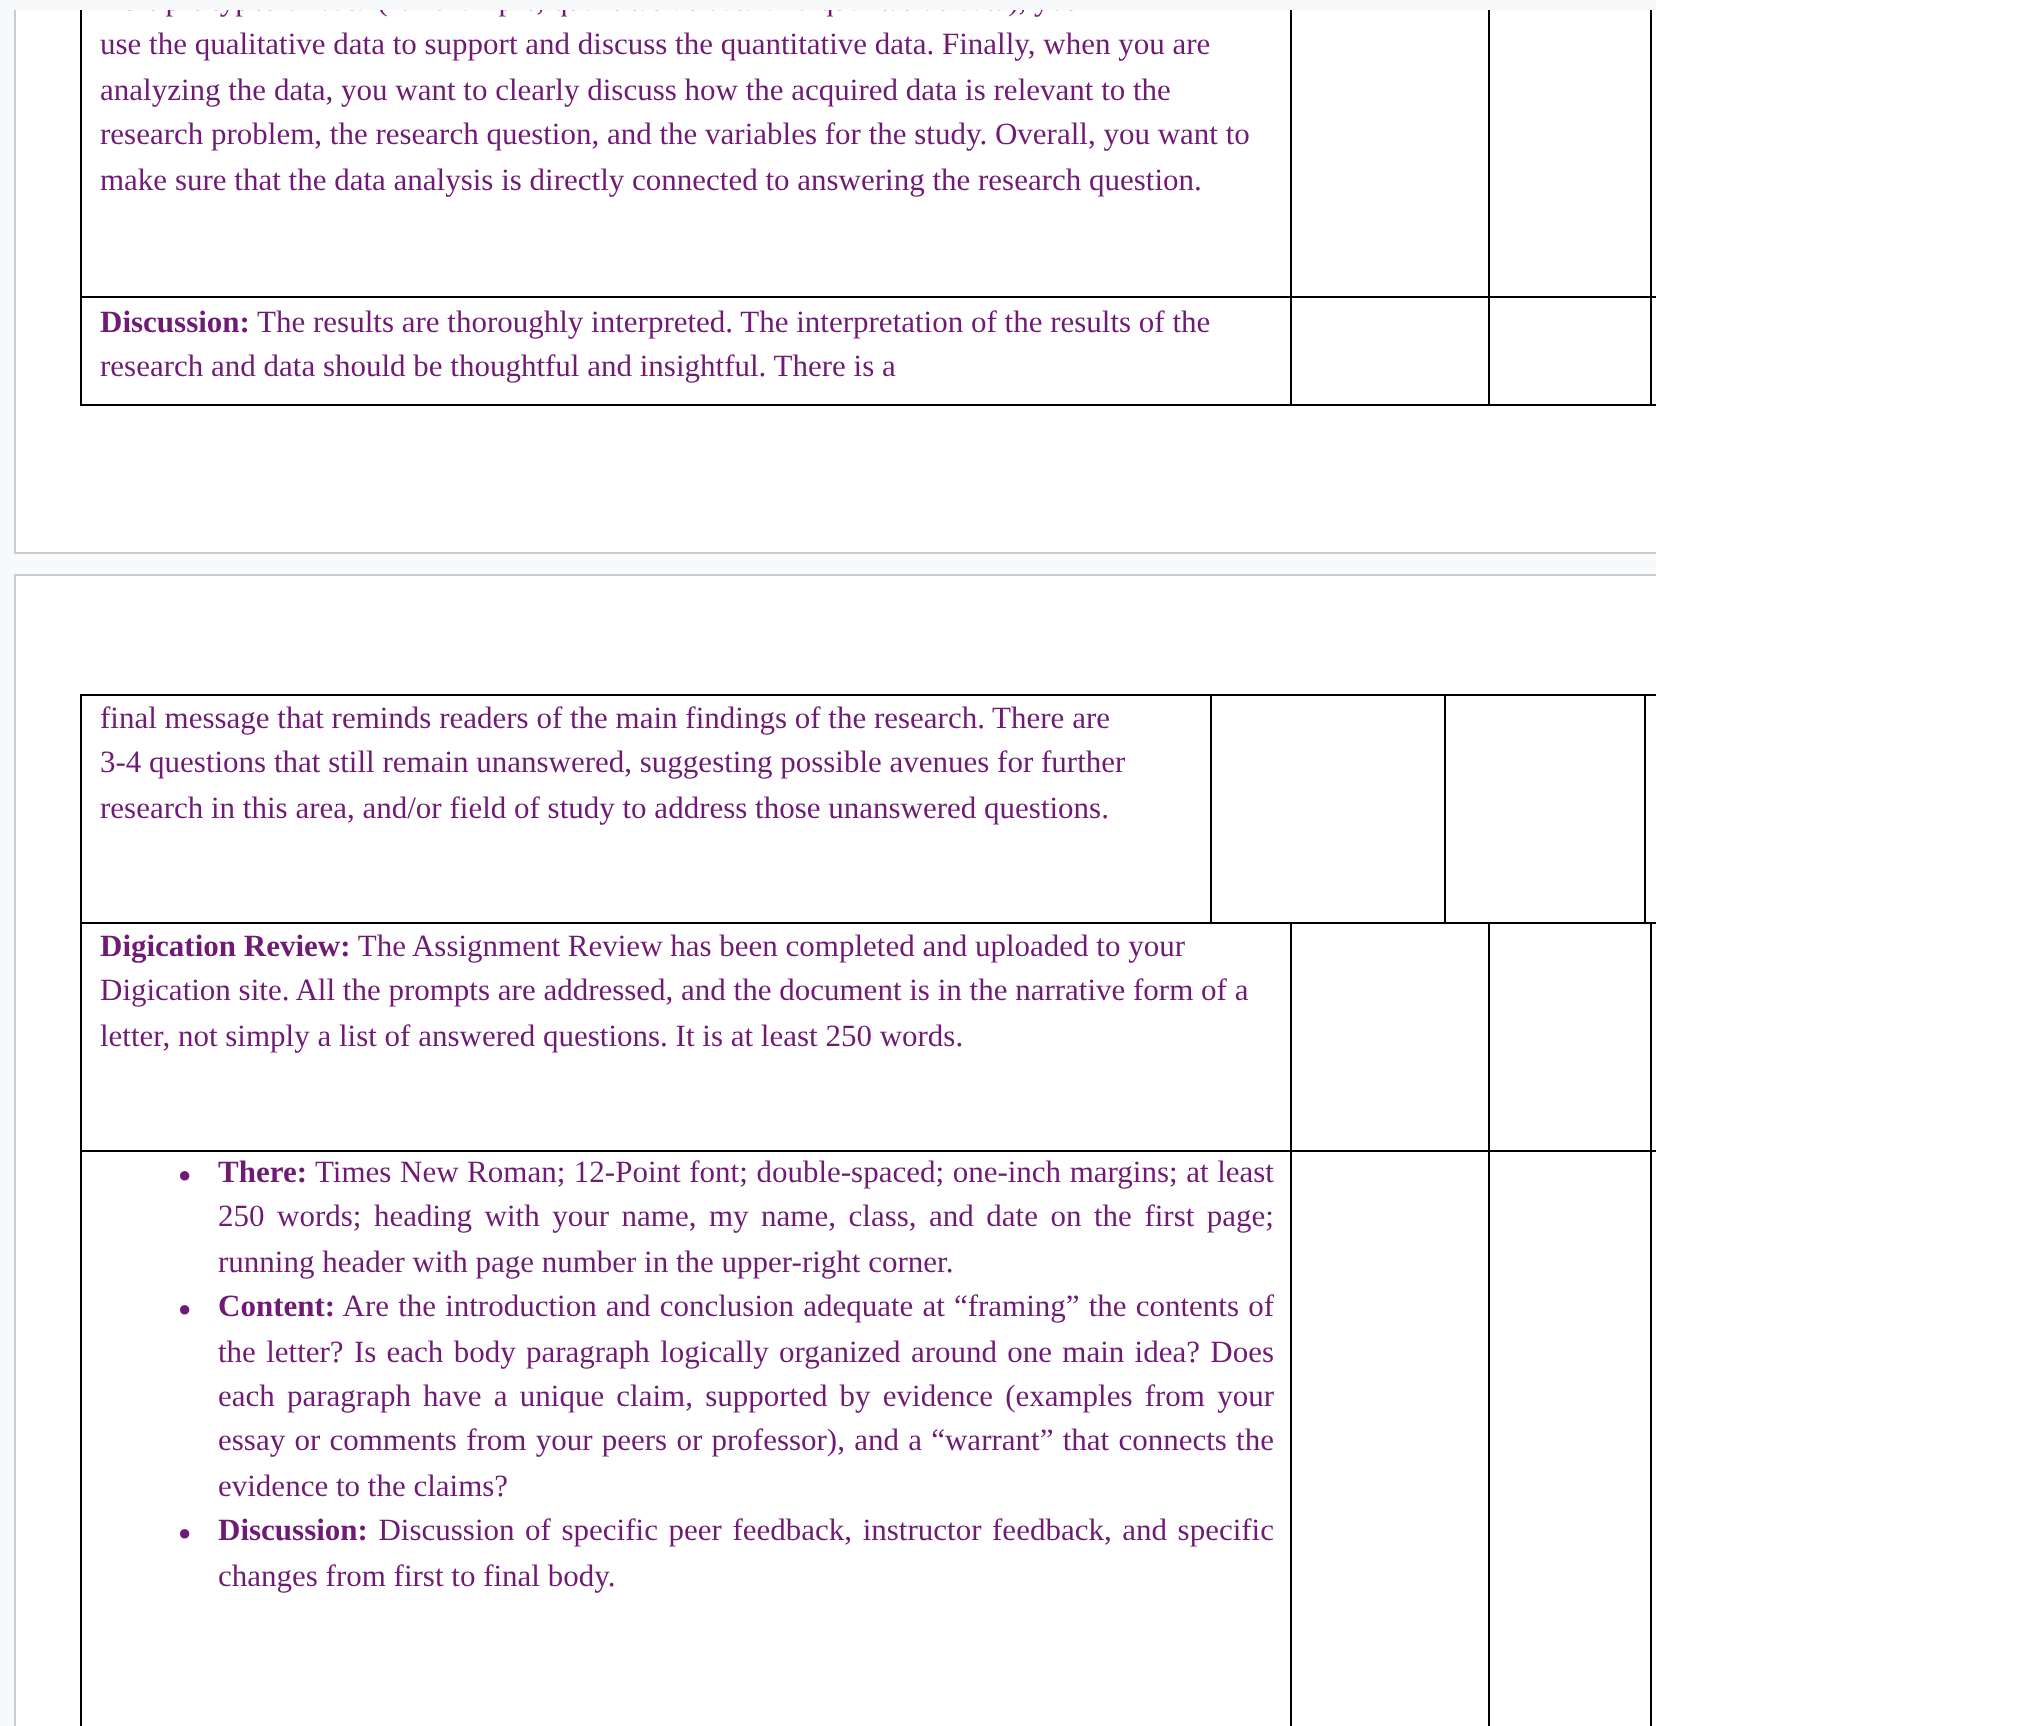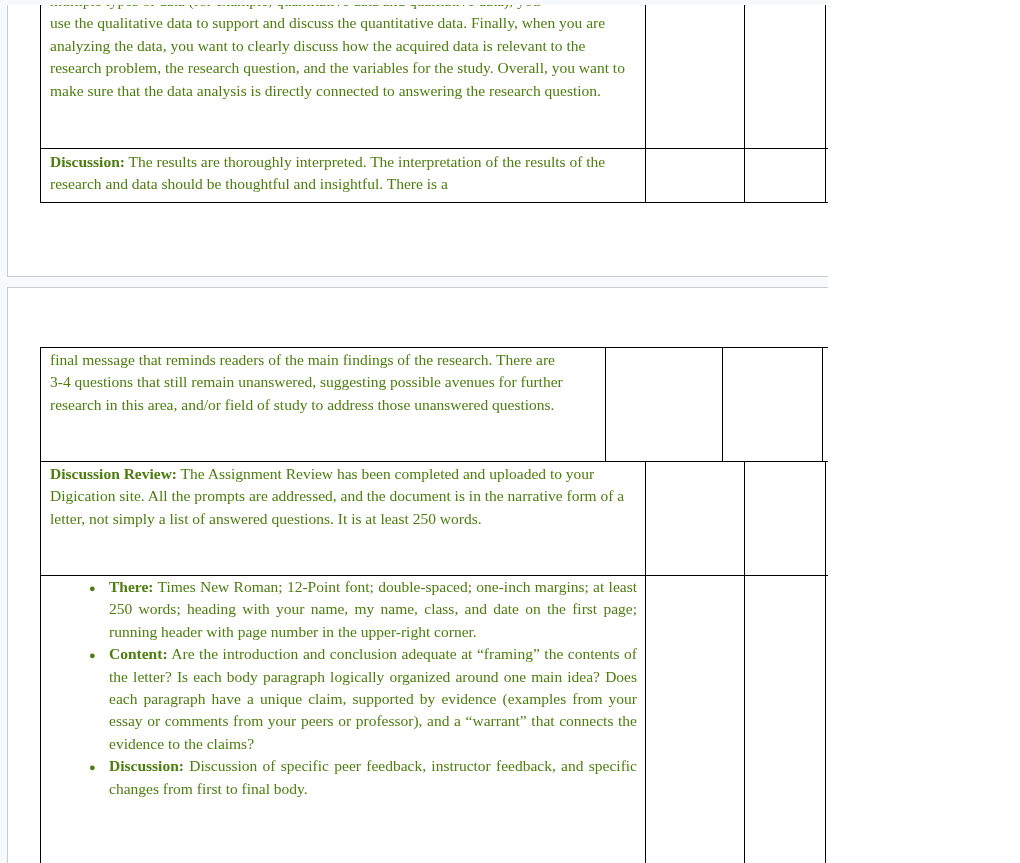--- a/index.html
+++ b/index.html
@@ -2,21 +2,21 @@
 <html><head>
 <meta charset="utf-8">
 <style>
   html,body{margin:0;padding:0;}
   #screen{
     position:relative;
     width:828px;height:863px;
     overflow:hidden;
     background:#f8f9fa;
     font-family:"Liberation Serif","DejaVu Serif",serif;
-    color:#4d7c0f;
+    color:#701a75;
   }
   
   .page{
     position:absolute;
     left:7px;
     width:1120px;
     background:#ffffff;
     z-index:1;
   }
   .page1{
@@ -135,21 +135,21 @@
       <div class="cell ctext">
         <div class="para pt1">final message that reminds readers of the main findings of the research. There are 3-4 questions that still remain unanswered, suggesting possible avenues for further research in this area, and/or field of study to address those unanswered questions.</div>
       </div>
       <div class="cell c2"></div>
       <div class="cell c3"></div>
       <div class="cell c4"></div>
       <div class="cell c5"></div>
     </div>
     <div class="row t2r2">
       <div class="cell ctext">
-        <div class="para pt1"><b>Discussion Review:</b><span> The Assignment Review has been completed and uploaded to your Digication site. All the prompts are addressed, and the document is in the narrative form of a letter, not simply a list of answered questions. It is at least 250 words.</span></div>
+        <div class="para pt1"><b>Digication Review:</b><span> The Assignment Review has been completed and uploaded to your Digication site. All the prompts are addressed, and the document is in the narrative form of a letter, not simply a list of answered questions. It is at least 250 words.</span></div>
       </div>
       <div class="cell c2"></div>
       <div class="cell c3"></div>
       <div class="cell c4"></div>
       <div class="cell c5"></div>
     </div>
     <div class="row t2r3">
       <div class="cell ctext">
         <div class="bullet-item">
           <span class="dot">●</span>

